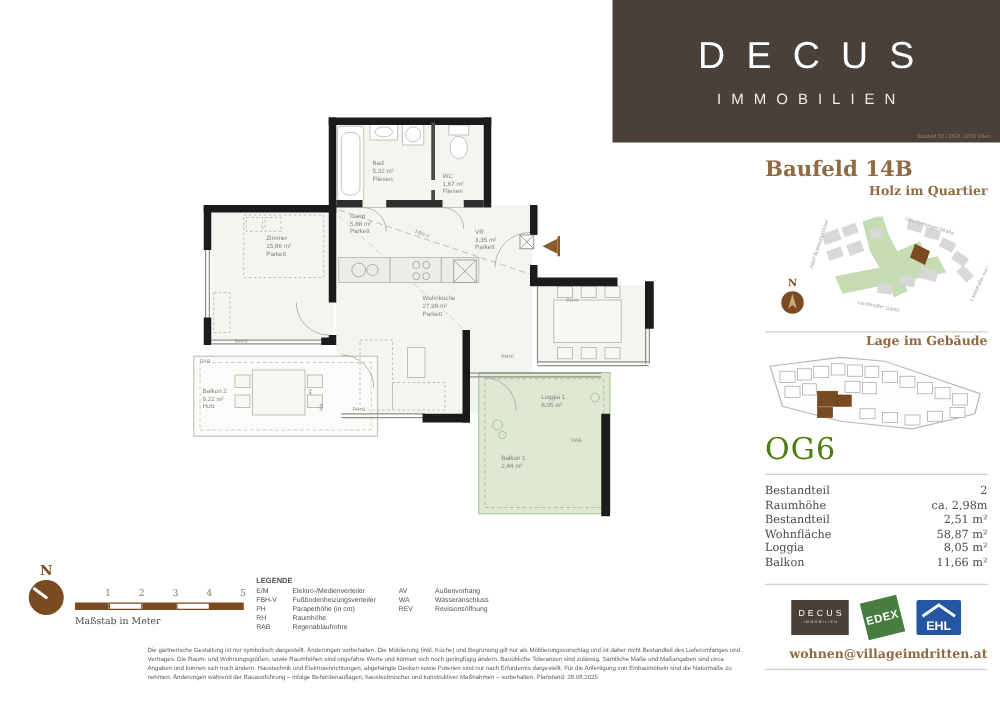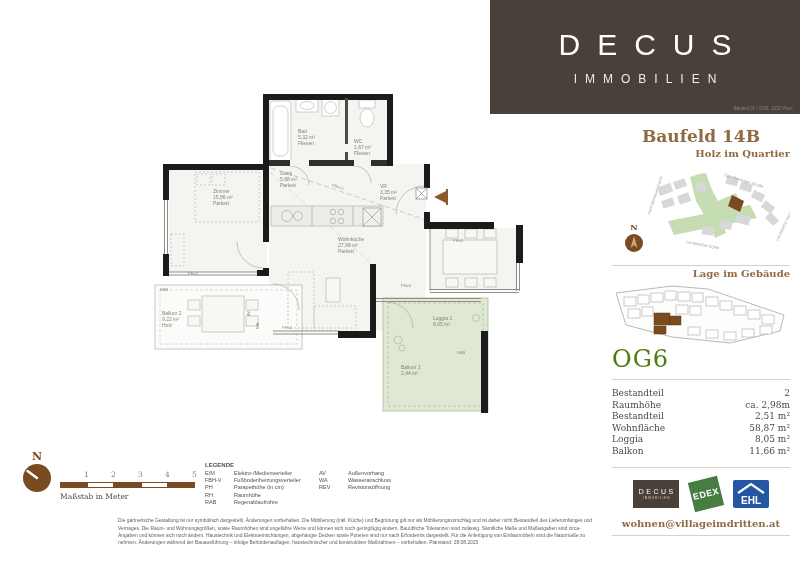--- a/index.html
+++ b/index.html
@@ -14,21 +14,21 @@
            color: #ffffff; font-size: 30px; font-weight: 500; letter-spacing: 17px;
            font-family: "Liberation Sans", sans-serif; }
   .brand-sub { margin-top: 10px; text-align: center; margin-right: -8px;
                color: #efece7; font-size: 12px; letter-spacing: 8px; }
   .brand-addr { position: absolute; right: 8px; bottom: 3px; color: #8a8076;
                 font-size: 9px; transform: scale(.5); transform-origin: 100% 100%;
                 white-space: nowrap; }
 
   
   .sidebar { position: absolute; left: 612px; top: 118px; width: 178px; color: #4a4a48; }
-  .sb-title { text-align: center; font-family: "DejaVu Serif", serif; font-weight: bold;
+  .sb-title { text-align: left; font-family: "DejaVu Serif", serif; font-weight: bold;
               font-size: 17px; color: #8f6b44; margin-top: 8px; }
   .sb-sec { text-align: right; font-family: "DejaVu Serif", serif; font-weight: bold;
             font-size: 10px; color: #8f6b44; margin-top: 2px; }
   .map-block { position: relative; height: 96px; margin-top: 4px; }
   .map-svg { position: absolute; right: 0; top: 0; }
   .mini-compass { position: absolute; left: 10px; bottom: 2px; width: 24px; text-align: center; }
   .mini-compass .n { font-family: "DejaVu Serif", serif; font-size: 8px; color: #7a4a21;
                      font-weight: bold; display: block; margin-bottom: 1px; }
   .divider { border-top: 1px solid #d5cfc6; margin-top: 6px; }
   .bld-svg { display: block; margin-top: 4px; }
@@ -41,21 +41,21 @@
   .logos { display: flex; justify-content: center; align-items: center; gap: 12px;
            margin-top: 8px; height: 36px; }
   .logo-decus { width: 46px; height: 28px; background: #484039; display: flex;
                 flex-direction: column; align-items: center; justify-content: center; }
   .logo-decus .l1 { color: #fff; font-size: 7px; letter-spacing: 2.5px; margin-right: -2.5px; }
   .logo-decus .l2 { color: #d8d2ca; font-size: 6px; letter-spacing: 2px; margin-right: -2px;
                     transform: scale(.5); }
   .logo-edex { width: 30px; height: 30px; background: #477d41; transform: rotate(-14deg);
                display: flex; align-items: center; justify-content: center; }
   .logo-edex span { color: #fff; font-weight: bold; font-size: 9px; letter-spacing: .5px; }
-  .email { text-align: center; font-family: "DejaVu Serif", serif; font-weight: bold;
+  .email { text-align: right; font-family: "DejaVu Serif", serif; font-weight: bold;
            font-size: 10px; color: #8f6b44; margin-top: 6px; }
 
   
   .plan { position: absolute; left: 140px; top: 88px; width: 400px; height: 345px; }
   .pl { position: absolute; font-size: 10px; line-height: 1.25; color: #84847e;
         transform: scale(.5); transform-origin: 0 0; white-space: nowrap; }
   .pl span { display: block; }
   .pa { position: absolute; font-size: 8px; color: #8c8c86; transform: scale(.5);
         transform-origin: 0 0; white-space: nowrap; }
   .pa.rot { transform: rotate(-90deg) scale(.5); }

